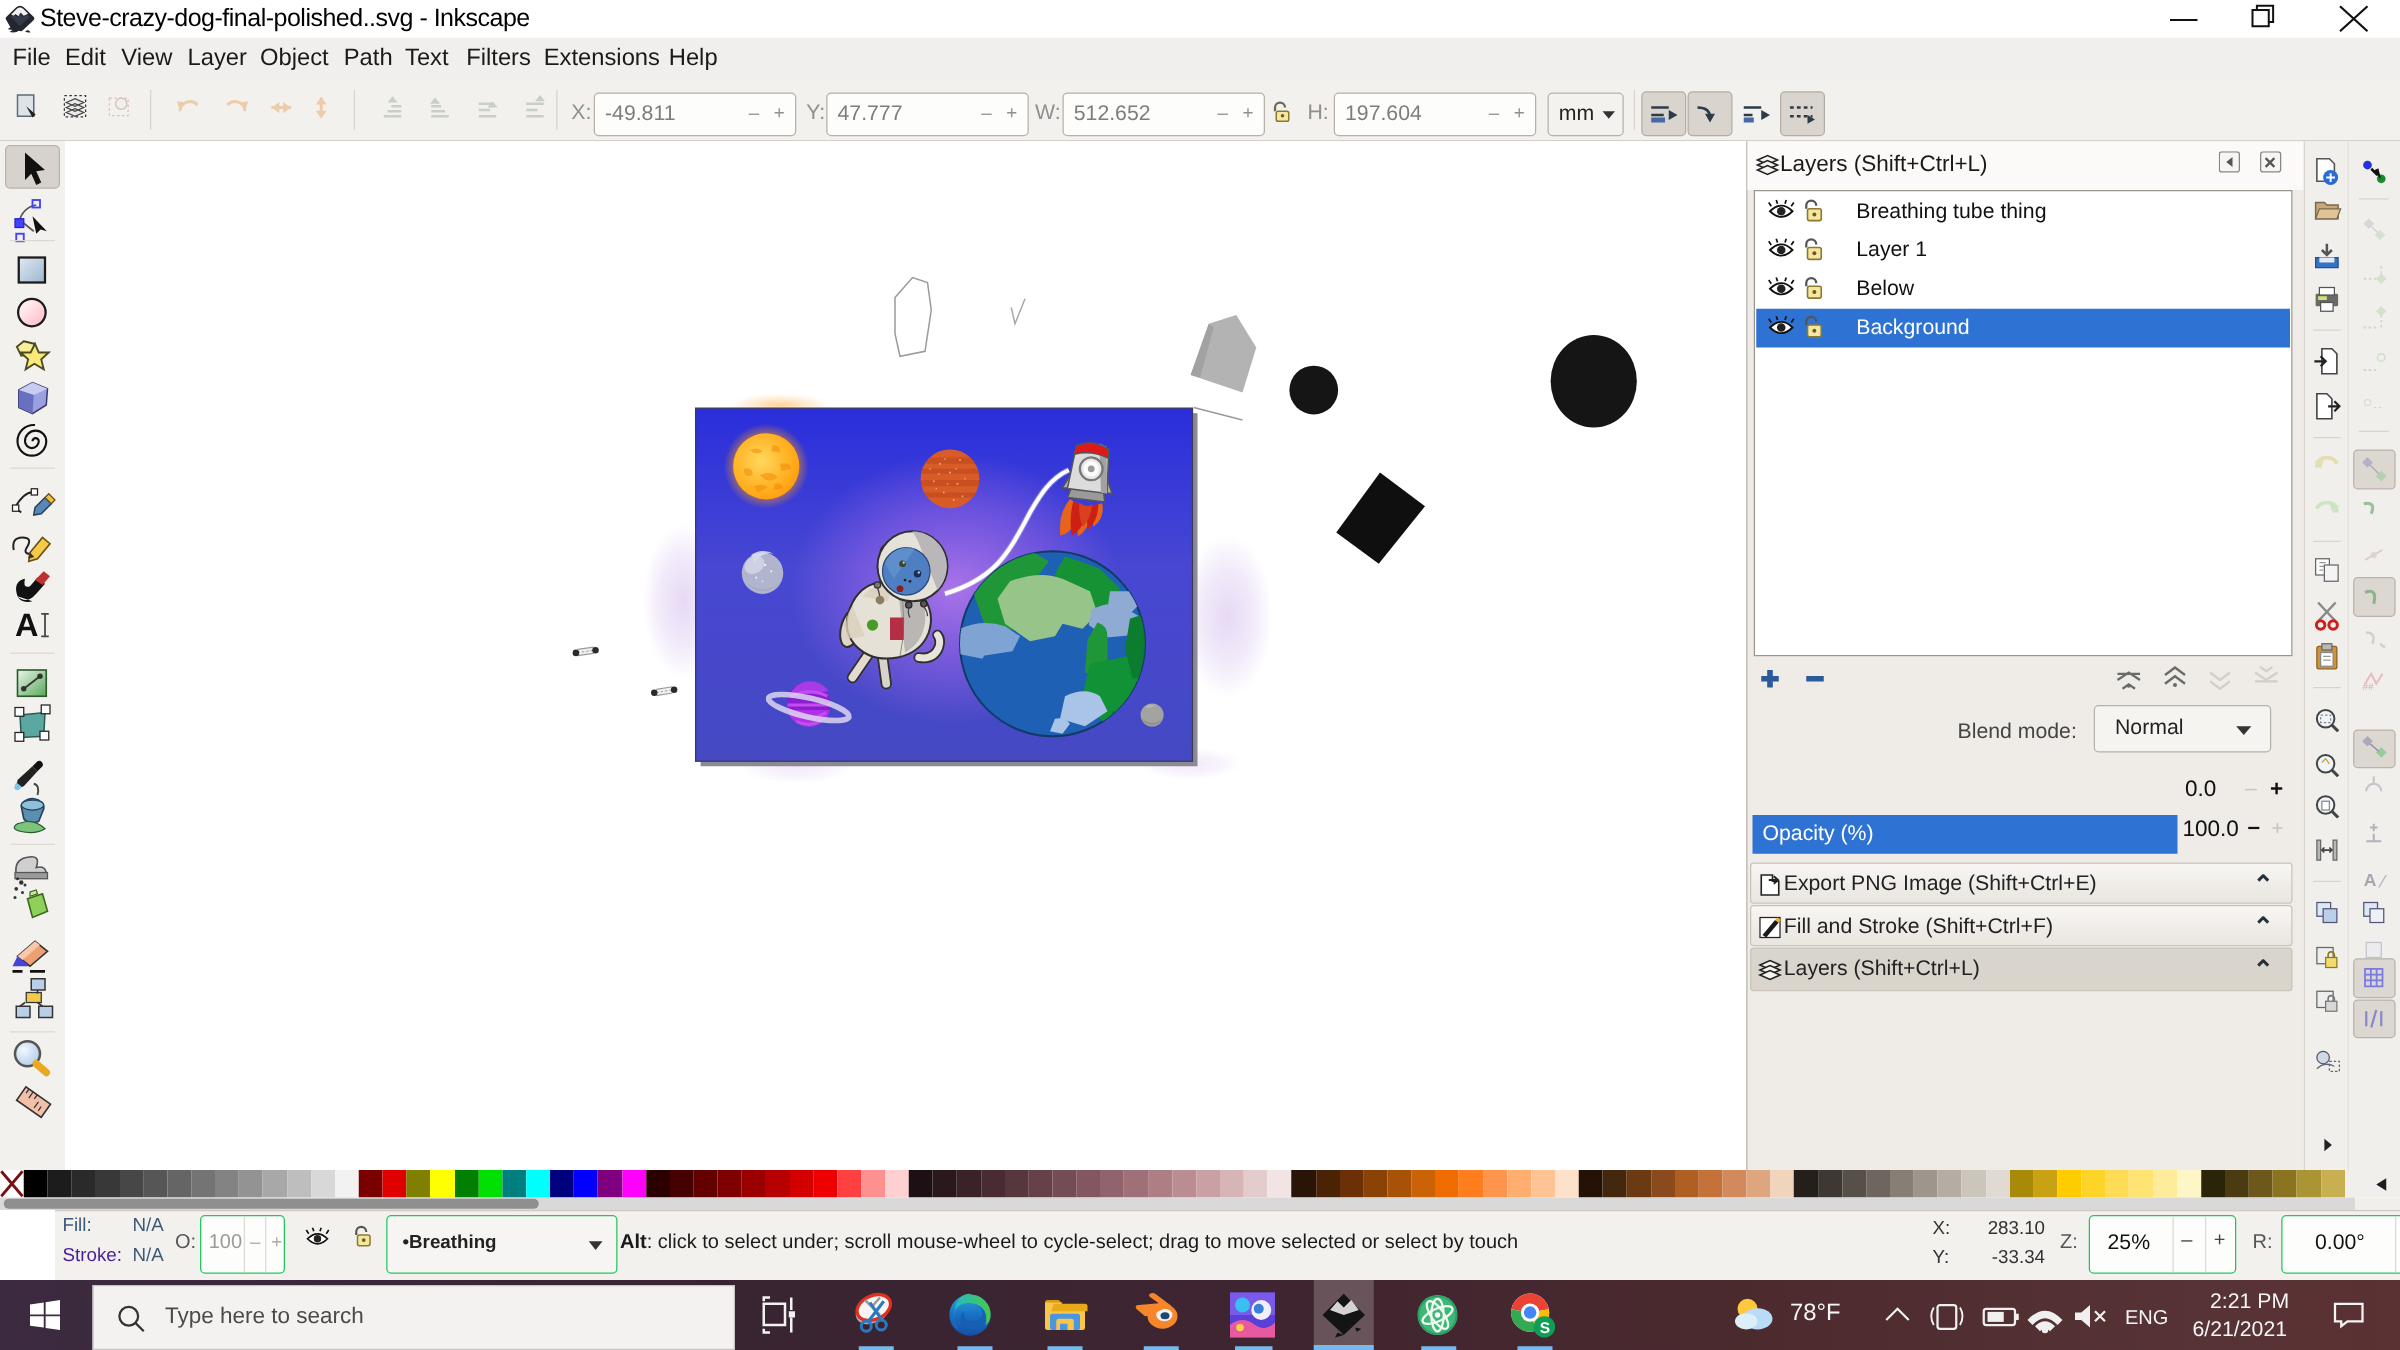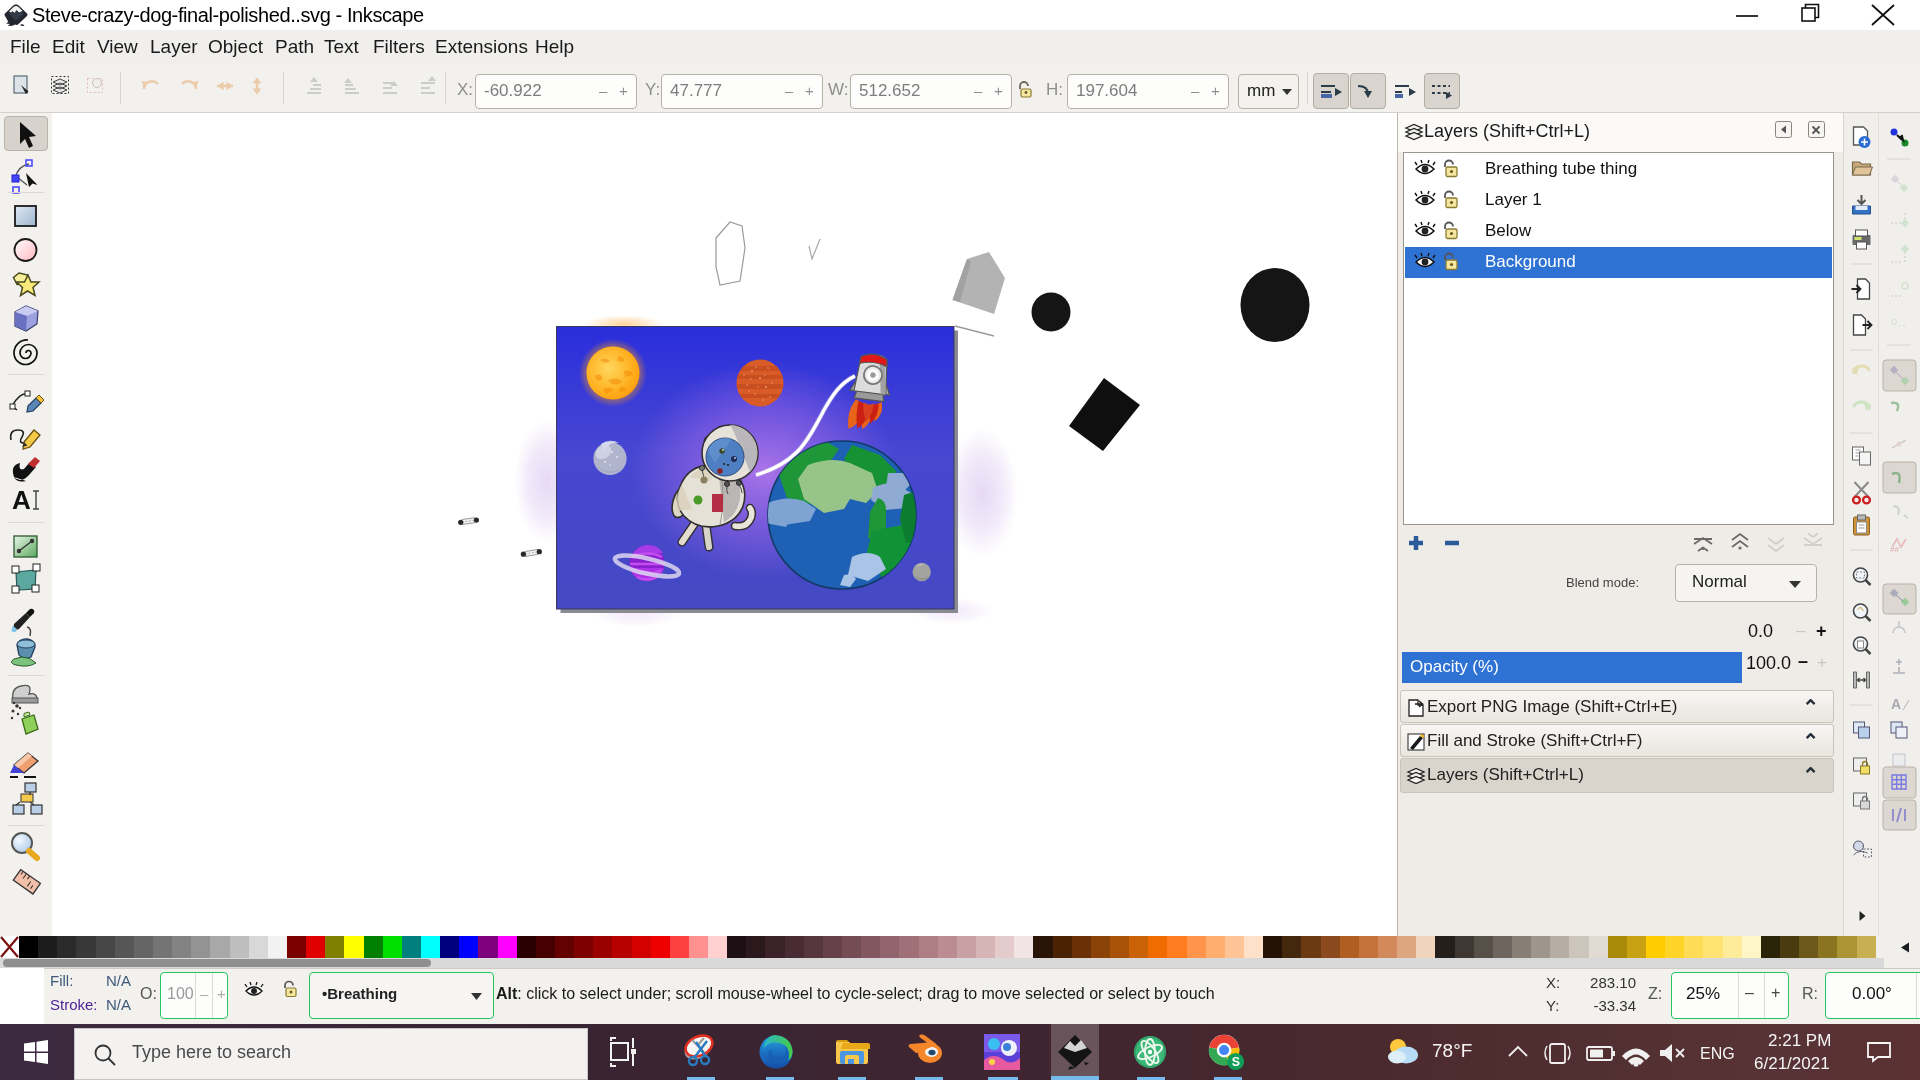--- a/index.html
+++ b/index.html
@@ -28,21 +28,21 @@
   #dock { left:1397px; top:113px; width:446px; height:823px; background:#efece8; border-left:1px solid #b9b4ab; }
   #cmdcol { left:1843px; top:113px; width:35px; height:823px; background:#f1efec; border-left:1px solid #d8d4cd; }
   #snapcol { left:1878px; top:113px; width:42px; height:823px; background:#f1efec; border-left:1px solid #e2ded8; }
   
   #layhdr { left:0px; top:0px; width:446px; height:39px; background:#fbfaf9; }
   #laylist { left:5px; top:39px; width:431px; height:373px; background:#ffffff; border:1px solid #9a958c; }
   .lrow { position:absolute; left:1px; width:427px; height:31px; }
   .lname { position:absolute; left:80px; top:5px; font-size:17px; color:#111; }
   .selrow { background:#2e72d3; }
   .selrow .lname { color:#fff; }
-  #blendlbl { font-size:13px; color:#444; }
+  #blendlbl { font-size:17px; color:#444; }
   .expander { position:absolute; left:2px; width:434px; height:33px;
      background:linear-gradient(#f8f6f4,#e9e5df); border:1px solid #c9c3ba; border-radius:3px; }
   .exptxt { position:absolute; left:26px; top:6px; font-size:17px; color:#222; }
   .caret { position:absolute; right:14px; top:4px; font-size:20px; color:#26303a; font-weight:bold; }
   
   #palette { left:0; top:936px; width:1920px; height:22px; background:#fff; font-size:0; white-space:nowrap; }
   #palette i { display:inline-block; height:22px; width:19.15px; }
   #hscroll { left:0; top:958px; width:1884px; height:10px; background:#d9d9d9; }
   #hthumb { left:3px; top:1px; width:428px; height:8px; background:#8f8f8f; border-radius:4px; }
   #statusbar { left:0; top:968px; width:1920px; height:56px; background:#f2f1ee; border-top:1px solid #cfcbc4;margin-left:44px; }
@@ -120,21 +120,21 @@
     </g>
     <g fill="#c9cec9">
       <path d="M303 4 l-4 5 h8 Z M337 5 l-4 5 h8 Z M383 8 l-4 5 h8 Z M421 3 l-4 5 h8 Z"></path>
     </g>
   </svg>
   <div class="tsep abs" style="left:120px"></div>
   <div class="tsep abs" style="left:283px"></div>
   <div class="tsep abs" style="left:445px"></div>
   <span class="flbl abs" style="left:457px">X:</span>
   <div class="field abs" style="left:475px;width:162px">
-    <span class="fval">-60.922</span>
+    <span class="fval">-49.811</span>
     <span class="fmm" style="left:123px">–</span>
         <span class="fmm" style="left:143px">+</span>
   </div>
   <span class="flbl abs" style="left:645px">Y:</span>
   <div class="field abs" style="left:661px;width:162px">
     <span class="fval">47.777</span>
     <span class="fmm" style="left:123px">–</span>
         <span class="fmm" style="left:143px">+</span>
   </div>
   <span class="flbl abs" style="left:828px">W:</span>

